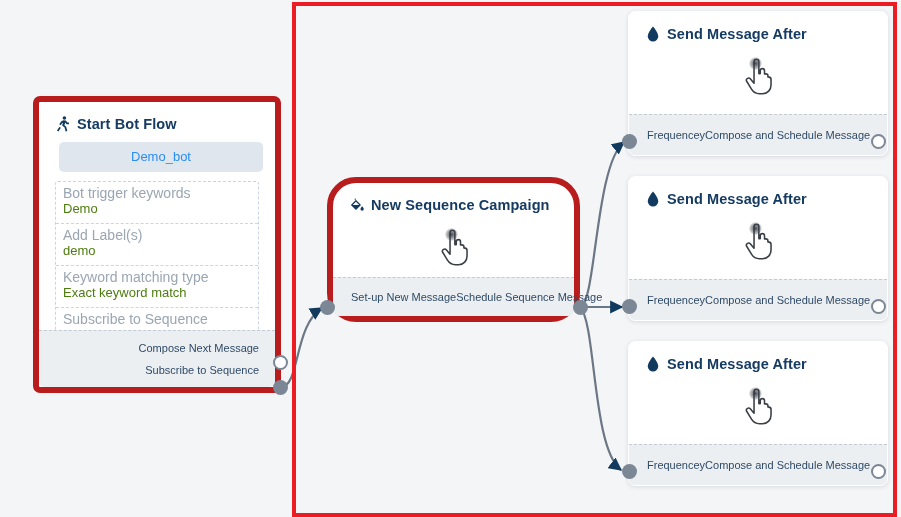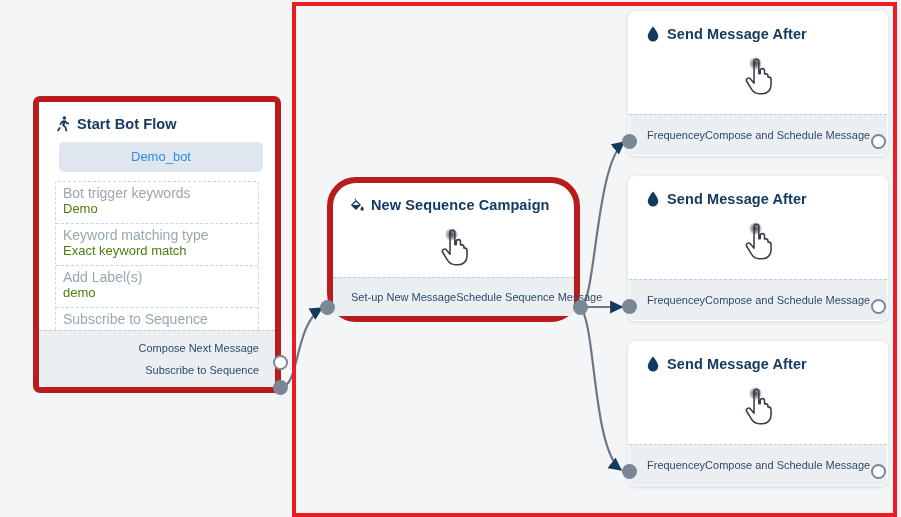--- a/index.html
+++ b/index.html
@@ -242,26 +242,26 @@
 
     <div class="node-body">
       <button class="pill">Demo_bot</button>
 
       <div class="field-list">
         <div class="field">
           <div class="field-label">Bot trigger keywords</div>
           <div class="field-value">Demo</div>
         </div>
         <div class="field">
+          <div class="field-label">Add Label(s)</div>
+          <div class="field-value">demo</div>
+        </div>
+        <div class="field">
           <div class="field-label">Keyword matching type</div>
           <div class="field-value">Exact keyword match</div>
-        </div>
-        <div class="field">
-          <div class="field-label">Add Label(s)</div>
-          <div class="field-value">demo</div>
         </div>
         <div class="field">
           <div class="field-label">Subscribe to Sequence</div>
           <div class="field-value">New keywords</div>
         </div>
       </div>
     </div>
 
     <div class="node-footer">
       <div class="port-row">

